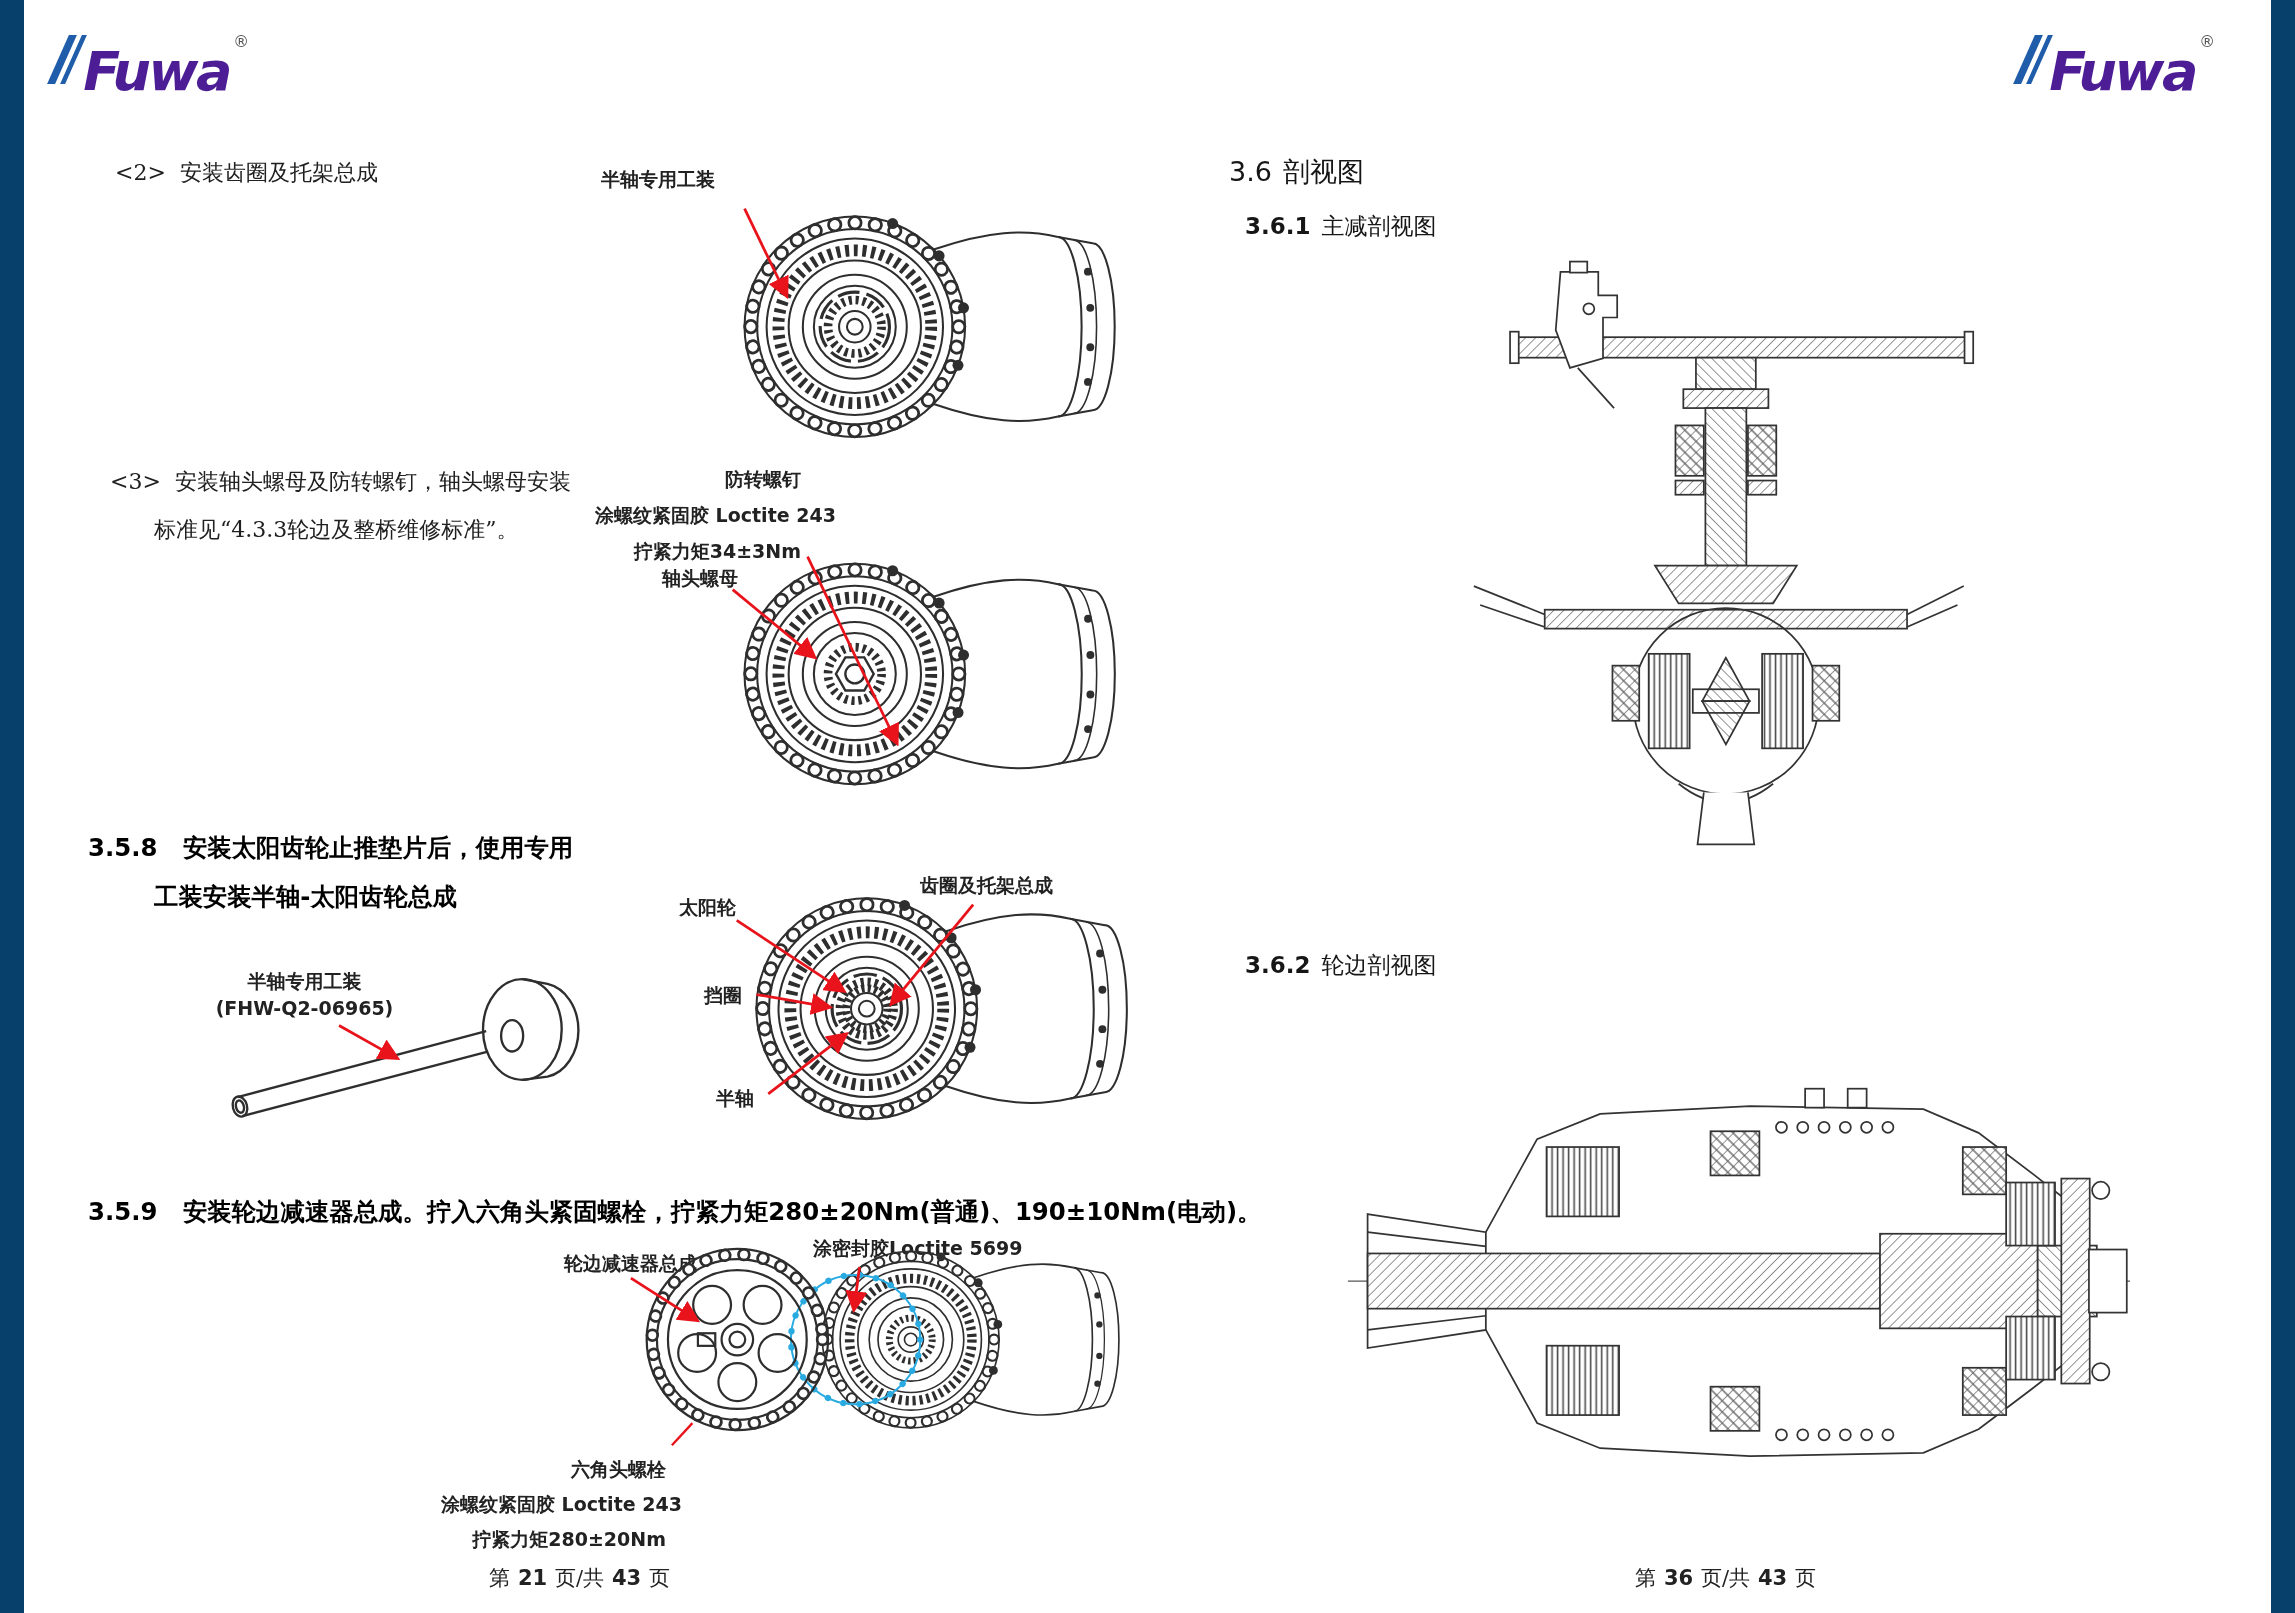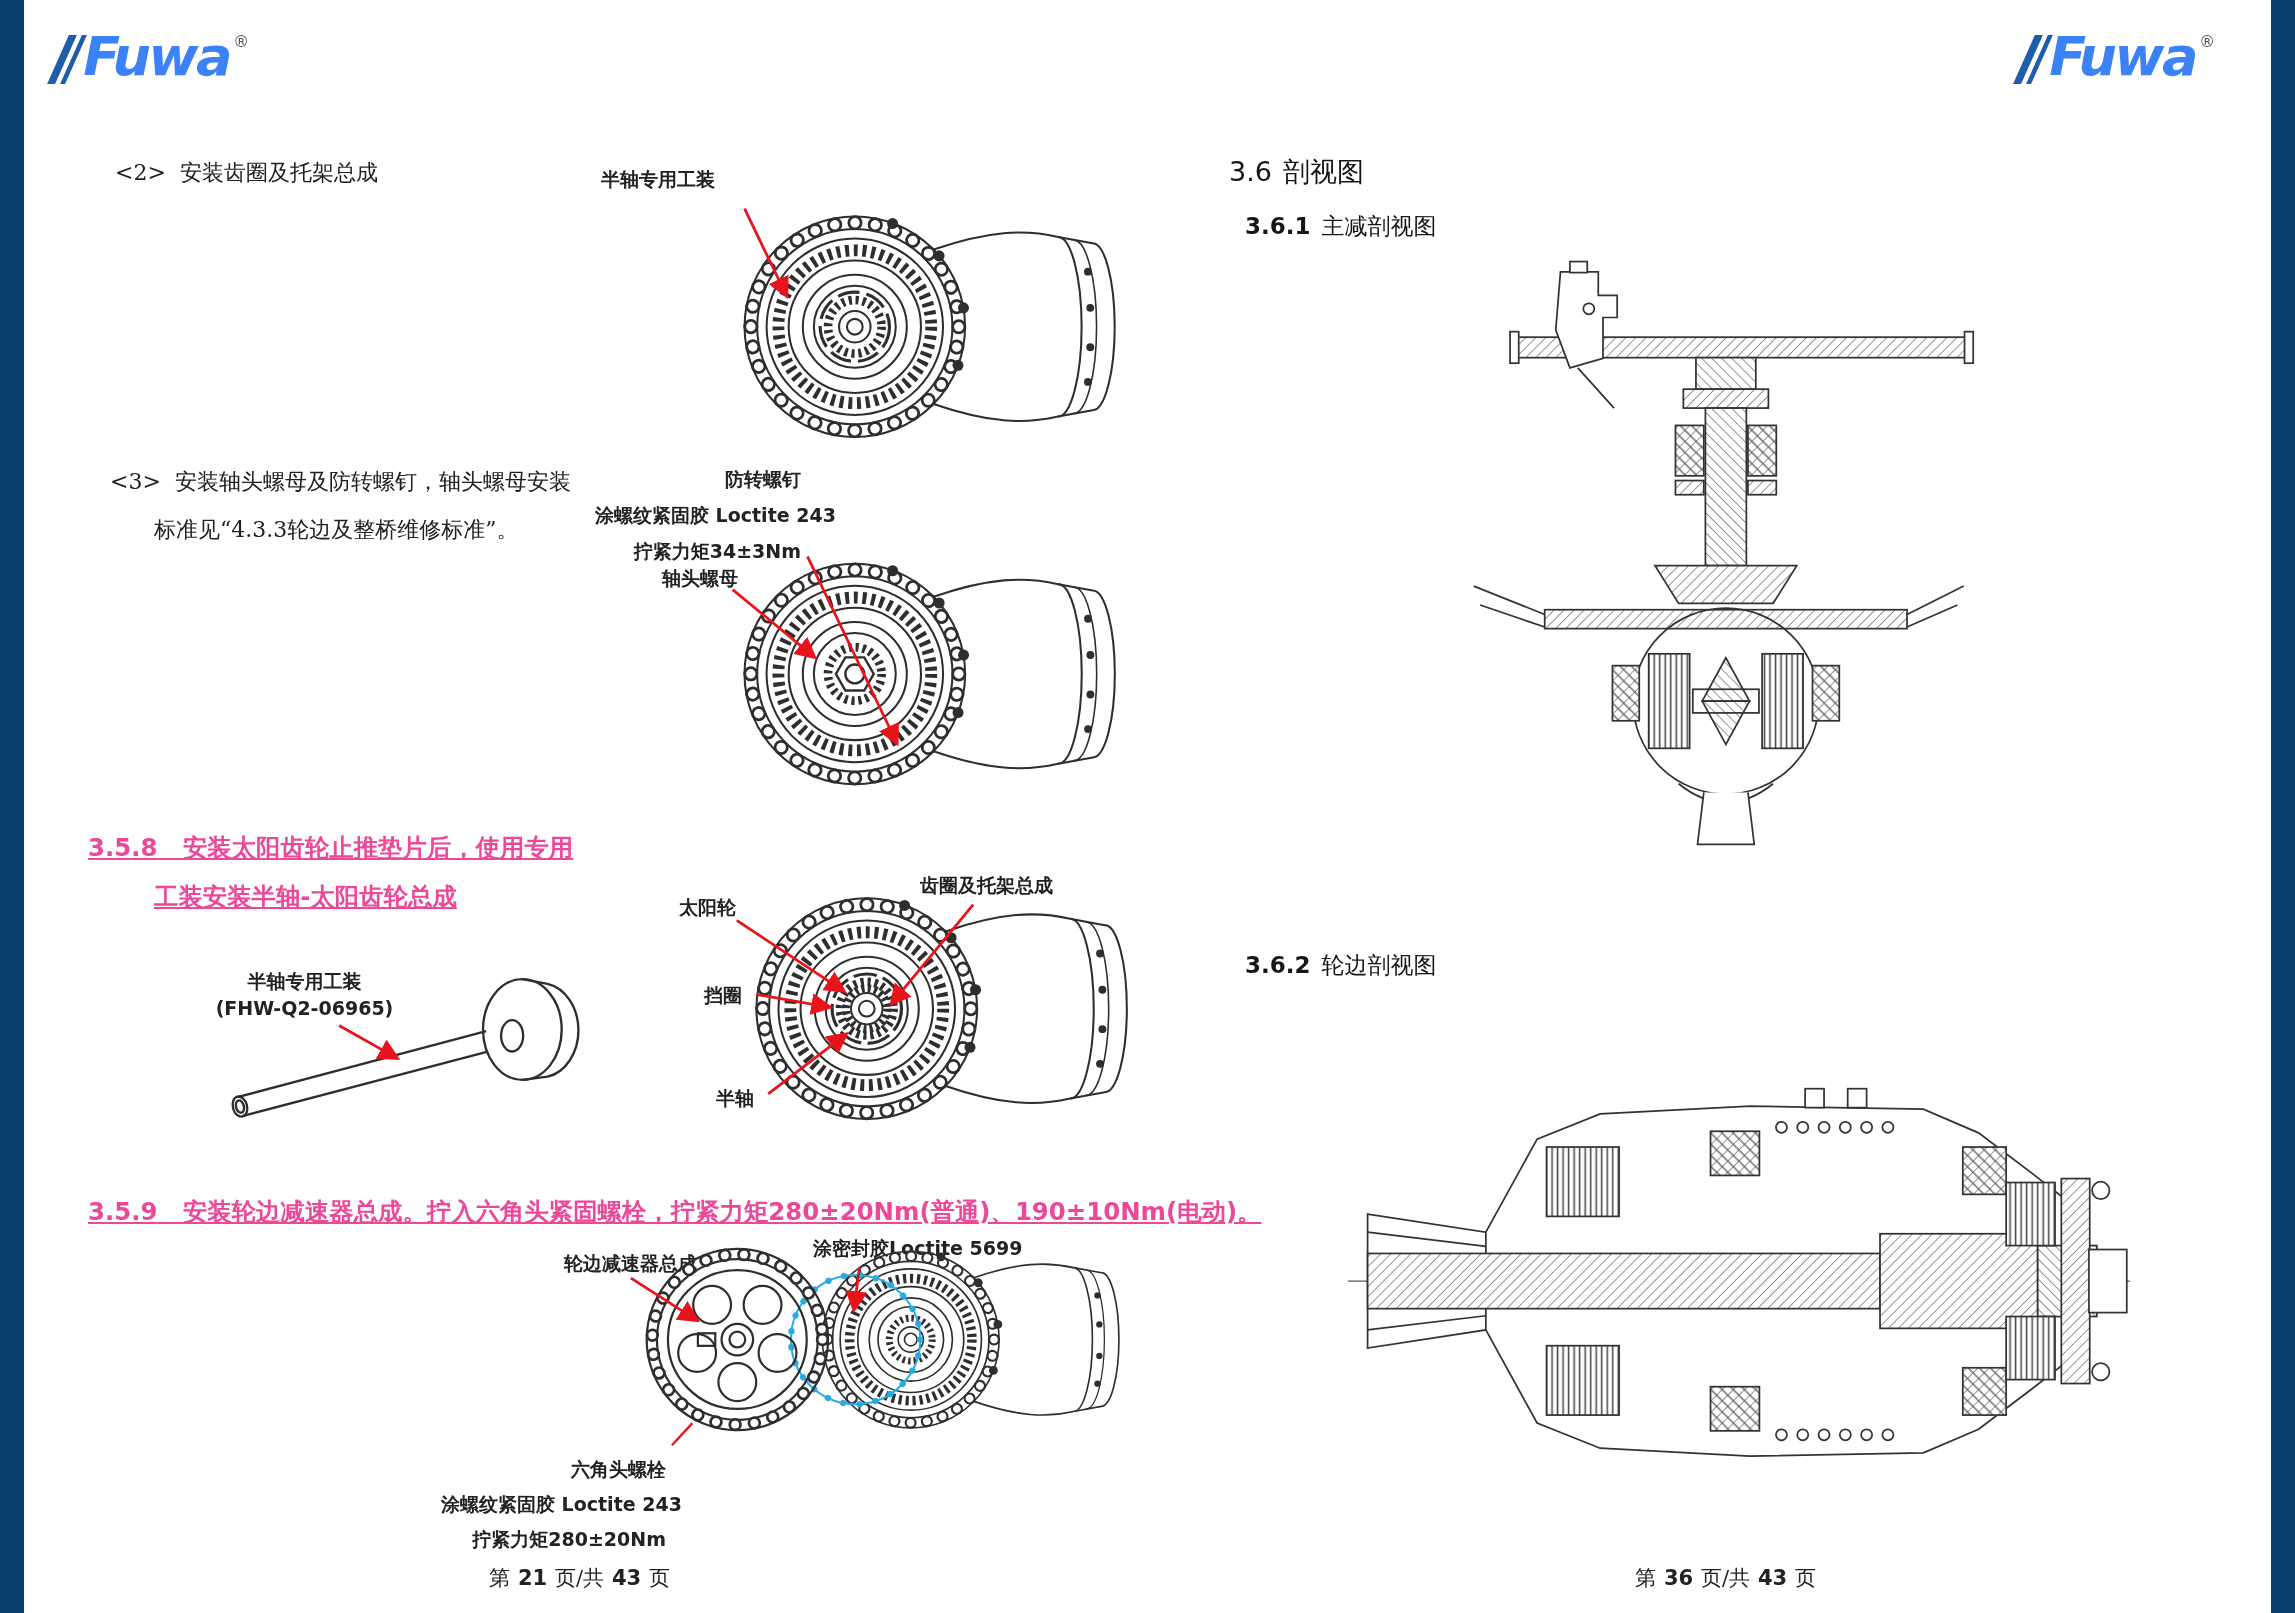--- a/index.html
+++ b/index.html
@@ -5,26 +5,26 @@
   html,body{margin:0;padding:0;background:#ffffff;}
   #sheet{position:relative;width:2295px;height:1613px;background:#ffffff;overflow:hidden;
          font-family:"DejaVu Sans",sans-serif;color:#1f1f1f;}
   .edge{position:absolute;top:0;bottom:0;width:23.6px;background:#07406b;}
   .edge.left{left:0;} .edge.right{right:0;}
 
   
   .logo{position:absolute;display:flex;align-items:flex-start;}
   .slash{display:inline-block;width:7.9px;height:49px;background:#1f5ca9;transform:skewX(-24deg);margin-right:4.7px;margin-top:4.7px;}
   .slash.s2{width:4.7px;margin-right:7.9px;}
-  .wordmark{font:italic 800 54px "DejaVu Sans",sans-serif;color:#3b82f6;letter-spacing:-2.4px;line-height:1;}
+  .wordmark{font:italic 800 54px "DejaVu Sans",sans-serif;color:#4c1d95;letter-spacing:-2.4px;line-height:1;margin-top:15px;}
   .reg{font:400 15.8px "DejaVu Sans",sans-serif;color:#555;margin-left:3.2px;margin-top:1.6px;}
 
   
   .body{position:absolute;font-family:"DejaVu Serif",serif;font-size:22px;white-space:nowrap;color:#202020;}
-  .sec{position:absolute;font:600 24.4px "DejaVu Sans",sans-serif;white-space:nowrap;color:#ec4899;text-decoration:underline;}
+  .sec{position:absolute;font:600 24.4px "DejaVu Sans",sans-serif;white-space:nowrap;color:#000000;}
   .lbl{position:absolute;font:600 19px "DejaVu Sans",sans-serif;color:#222;white-space:nowrap;}
   .lblblock{position:absolute;font:600 19px "DejaVu Sans",sans-serif;color:#222;text-align:right;line-height:36px;white-space:nowrap;}
   .lblcenter{position:absolute;font:600 19px "DejaVu Sans",sans-serif;color:#222;text-align:center;line-height:27px;white-space:nowrap;}
   .h1{position:absolute;font:500 27px "DejaVu Sans",sans-serif;color:#161616;white-space:nowrap;}
   .h2{position:absolute;font:400 23px "DejaVu Sans",sans-serif;color:#161616;white-space:nowrap;}
   .h2 .num{font-weight:700;margin-right:11px;}
   .h1 .num{margin-right:11px;}
   .footer{position:absolute;font-family:"DejaVu Serif",serif;font-size:21px;color:#222;white-space:nowrap;}
   .footer .num{font:700 21px "DejaVu Sans",sans-serif;margin:0 7.9px;}
   svg{position:absolute;overflow:visible;}

